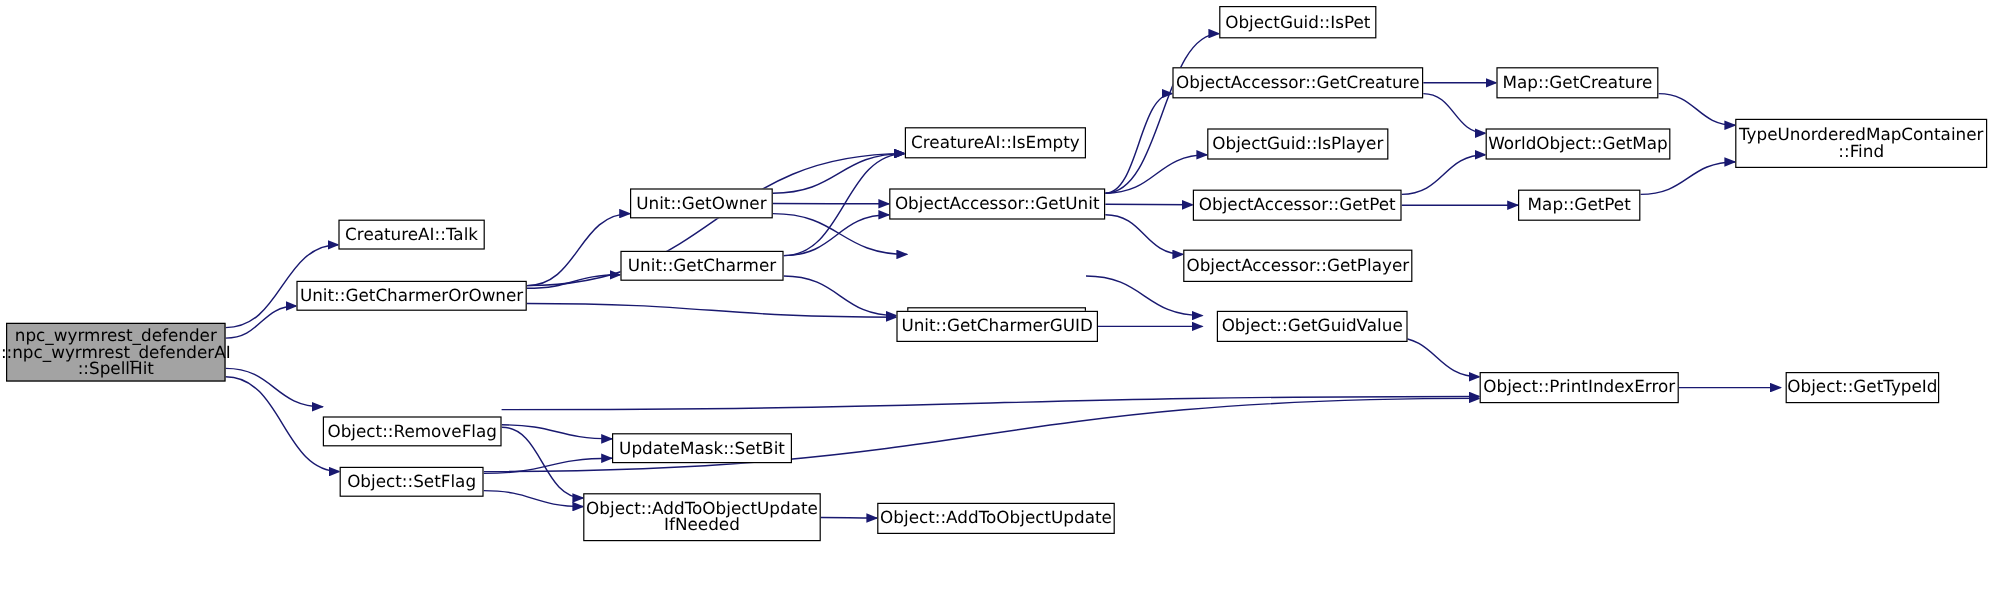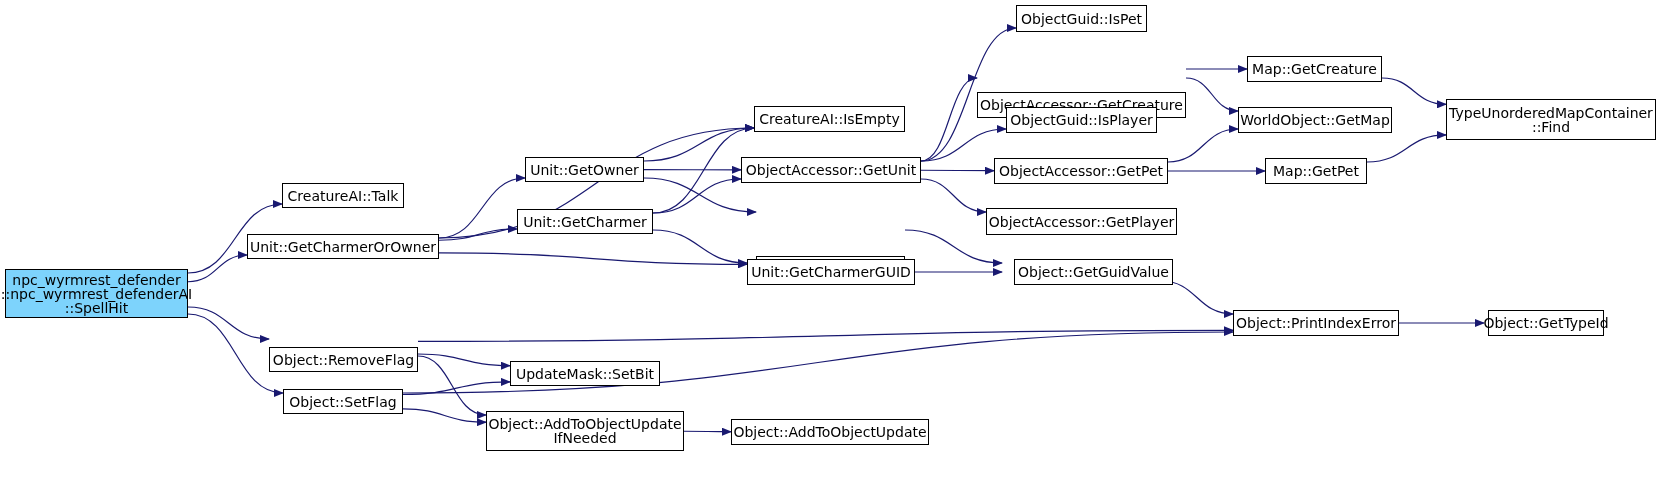--- a/index.html
+++ b/index.html
@@ -6,21 +6,21 @@
   #canvas { position: relative; width: 1659px; height: 497px; overflow: hidden; background: #fff; }
   svg#edges { position: absolute; left: 0; top: 0; }
   .node {
     position: absolute; box-sizing: border-box;
     border: 1px solid #000; background: #fff;
     font-family: "DejaVu Sans", sans-serif; font-size: 14px; line-height: 14px;
     color: #000; text-align: center; white-space: pre;
     display: flex; align-items: center; justify-content: center;
     cursor: pointer;
   }
-  .node.root { background: #7dd3fc; border-color: #000; }
+  .node.root { background: #a3a3a3; border-color: #000; }
 </style>
 </head>
 <body>
 
 <div id="canvas">
   <svg id="edges" width="1659" height="497">
     <defs>
       <marker id="arrow" markerWidth="10" markerHeight="8" refX="9" refY="4" orient="auto" markerUnits="userSpaceOnUse">
         <path d="M0,0 L10,4 L0,8 z" fill="#191970"></path>
       </marker>
@@ -74,25 +74,25 @@
   <div class="node" style="left:517px;top:209px;width:136px;height:25px;">Unit::GetCharmer</div>
   <div class="node" style="left:754px;top:106px;width:151px;height:26px;">CreatureAI::IsEmpty</div>
   <div class="node" style="left:741px;top:157px;width:180px;height:26px;">ObjectAccessor::GetUnit</div>
   <div class="node" style="left:756px;top:208px;width:149px;height:26px;margin-top:48px;">Unit::GetOwnerGUID</div>
   <div class="node" style="left:747px;top:259px;width:168px;height:26px;">Unit::GetCharmerGUID</div>
   <div class="node" style="left:510px;top:361px;width:150px;height:25px;">UpdateMask::SetBit</div>
   <div class="node" style="left:486px;top:411px;width:198px;height:40px;">Object::AddToObjectUpdate
 IfNeeded</div>
   <div class="node" style="left:731px;top:419px;width:198px;height:26px;">Object::AddToObjectUpdate</div>
   <div class="node" style="left:1016px;top:5px;width:131px;height:27px;">ObjectGuid::IsPet</div>
-  <div class="node" style="left:977px;top:56px;width:209px;height:26px;margin-top:36px;">ObjectAccessor::GetCreature</div>
+  <div class="node" style="left:977px;top:56px;width:209px;height:26px;">ObjectAccessor::GetCreature</div>
   <div class="node" style="left:1006px;top:107px;width:151px;height:26px;">ObjectGuid::IsPlayer</div>
   <div class="node" style="left:994px;top:158px;width:174px;height:26px;">ObjectAccessor::GetPet</div>
   <div class="node" style="left:986px;top:208px;width:191px;height:27px;">ObjectAccessor::GetPlayer</div>
   <div class="node" style="left:1002px;top:259px;width:159px;height:26px;margin-left:12px;">Object::GetGuidValue</div>
   <div class="node" style="left:1247px;top:56px;width:135px;height:26px;">Map::GetCreature</div>
   <div class="node" style="left:1238px;top:107px;width:154px;height:26px;">WorldObject::GetMap</div>
   <div class="node" style="left:1265px;top:158px;width:102px;height:26px;">Map::GetPet</div>
   <div class="node" style="left:1233px;top:310px;width:166px;height:26px;">Object::PrintIndexError</div>
   <div class="node" style="left:1446px;top:99px;width:210px;height:41px;">TypeUnorderedMapContainer
 ::Find</div>
-  <div class="node" style="left:1488px;top:310px;width:116px;height:26px;">Object::GetTypeId</div>
+  <div class="node" style="left:1488px;top:310px;width:128px;height:26px;">Object::GetTypeId</div>
 </div>
 
 </body></html>

